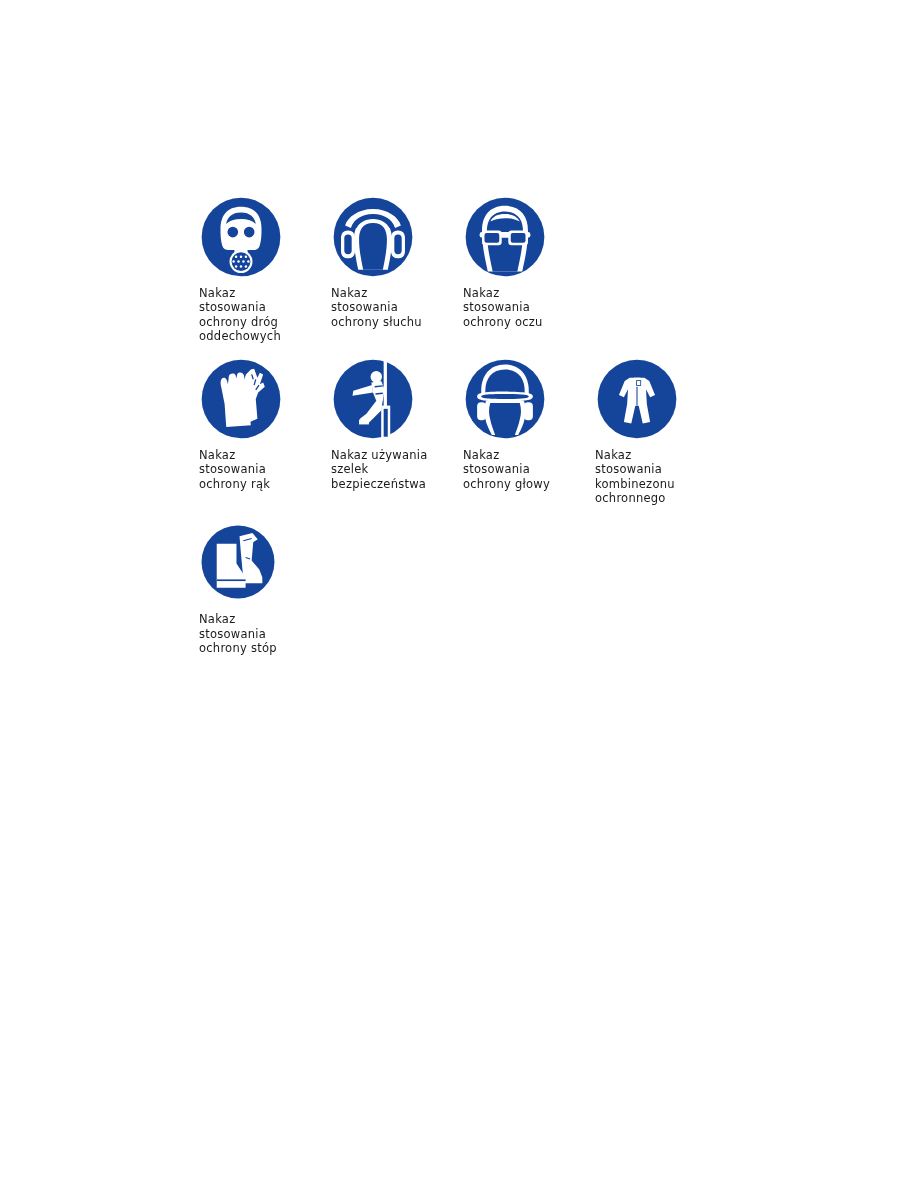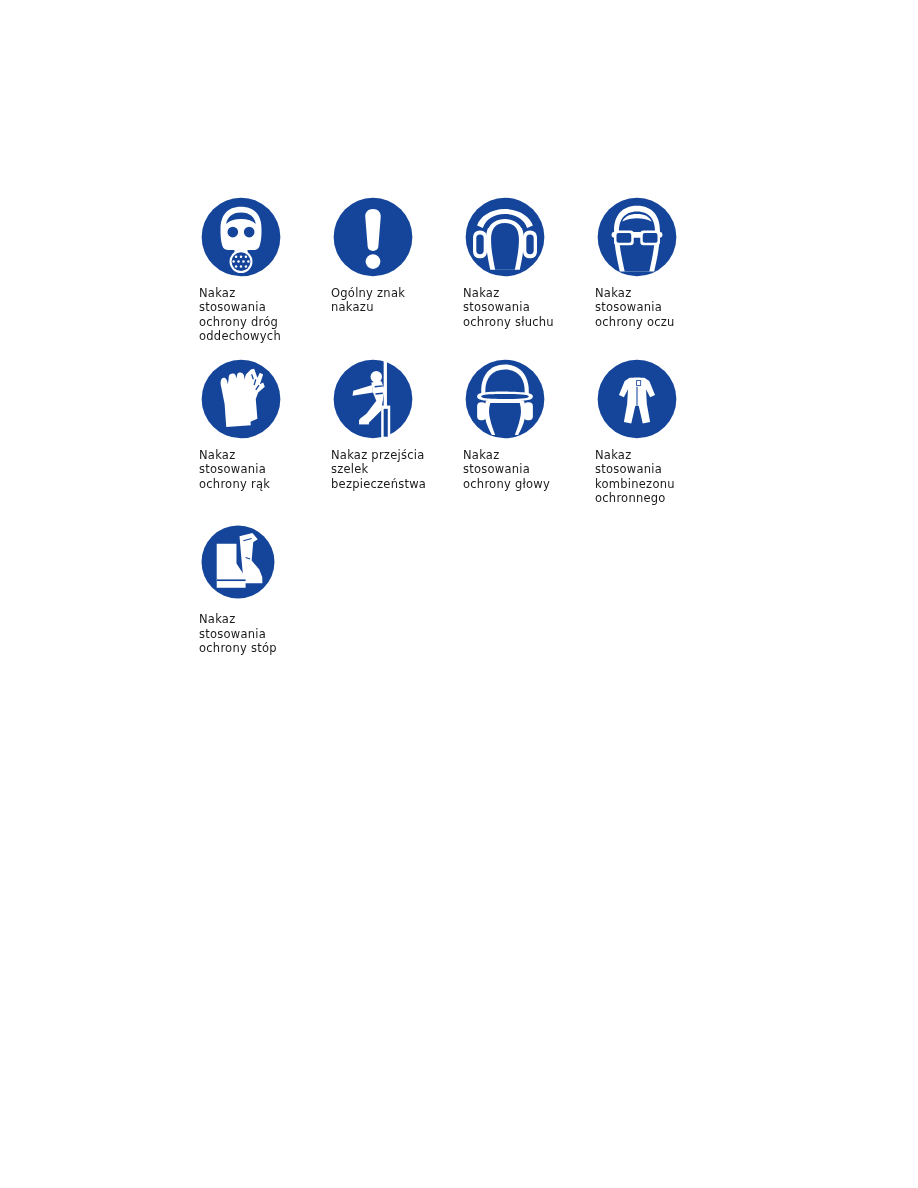--- a/index.html
+++ b/index.html
@@ -91,29 +91,20 @@
               <circle cx="50" cy="86" r="1.5"></circle>
               <circle cx="56" cy="86" r="1.5"></circle>
           </g>
         </svg>
         <div class="sign-label">Nakaz
 stosowania
 ochrony dróg
 oddechowych</div>
       </div>
 
-      <div class="sign-cell">
-        <svg class="sign-icon" viewBox="0 0 100 100">
-          <circle cx="50" cy="50" r="48" fill="#15459a"></circle>
-          <path d="M50 16 C56 16 60 20 59.4 26 L56.5 62 C56.2 65 53.5 67 50 67 C46.5 67 43.8 65 43.5 62 L40.6 26 C40 20 44 16 50 16 Z" fill="#ffffff"></path>
-          <circle cx="50" cy="80" r="9" fill="#ffffff"></circle>
-        </svg>
-        <div class="sign-label">Ogólny znak
-nakazu</div>
-      </div>
 
       <div class="sign-cell">
         <svg class="sign-icon" viewBox="0 0 100 100">
           <circle cx="50" cy="50" r="48" fill="#15459a"></circle>
           <path d="M50 26 C34 26 27 38 27 52 C27 68 30 80 32 90 L68 90 C70 80 73 68 73 52 C73 38 66 26 50 26 Z" fill="#ffffff"></path>
           <path d="M50 33 C37 33 33 42 33 53 C33 67 36 79 38 90 L62 90 C64 79 67 67 67 53 C67 42 63 33 50 33 Z" fill="#15459a"></path>
           <path d="M50 16 C32 16 19 26 16 36 L23 39 C26 31 36 23 50 23 C64 23 74 31 77 39 L84 36 C81 26 68 16 50 16 Z" fill="#ffffff"></path>
           <path d="M50 22 C36 22 27 29 24 37 L30 39 C33 33 40 28 50 28 C60 28 67 33 70 39 L76 37 C73 29 64 22 50 22 Z" fill="#15459a"></path>
           <rect x="11" y="42" width="17" height="34" rx="8" fill="#ffffff"></rect>
           <rect x="72" y="42" width="17" height="34" rx="8" fill="#ffffff"></rect>
@@ -164,21 +155,21 @@
           <rect x="63" y="2" width="4" height="96" fill="#ffffff"></rect>
           <rect x="60" y="58" width="11" height="40" fill="#ffffff"></rect>
           <rect x="63" y="62" width="5" height="34" fill="#15459a"></rect>
           <circle cx="54" cy="23" r="7" fill="#ffffff"></circle>
           <path d="M48 30 L60 28 L64 38 L62 52 L54 52 L50 42 Z" fill="#ffffff"></path>
           <path d="M49 33 L26 40 L25 46 L50 42 Z" fill="#ffffff"></path>
           <path d="M55 51 L62 51 L60 64 L52 72 L44 80 L37 80 L34 74 L42 68 L48 60 Z" fill="#ffffff"></path>
           <rect x="33" y="75" width="12" height="6" fill="#ffffff"></rect>
           <path d="M52 35 L62 34 M53 44 L62 43" stroke="#15459a" stroke-width="1.8" fill="none"></path>
         </svg>
-        <div class="sign-label">Nakaz przejścia
+        <div class="sign-label">Nakaz używania
 szelek
 bezpieczeństwa</div>
       </div>
 
       <div class="sign-cell">
         <svg class="sign-icon" viewBox="0 0 100 100">
           <circle cx="50" cy="50" r="48" fill="#15459a"></circle>
           <path d="M50 8 C31 8 21 22 21 40 L21 48 L79 48 L79 40 C79 22 69 8 50 8 Z" fill="#ffffff"></path>
           <path d="M50 14 C34 14 26 25 26 40 L26 44 L74 44 L74 40 C74 25 66 14 50 14 Z" fill="#15459a"></path>
           <path d="M16 47 C16 43 22 41 50 41 C78 41 84 43 84 47 C84 51 78 53 50 53 C22 53 16 51 16 47 Z" fill="#ffffff"></path>

